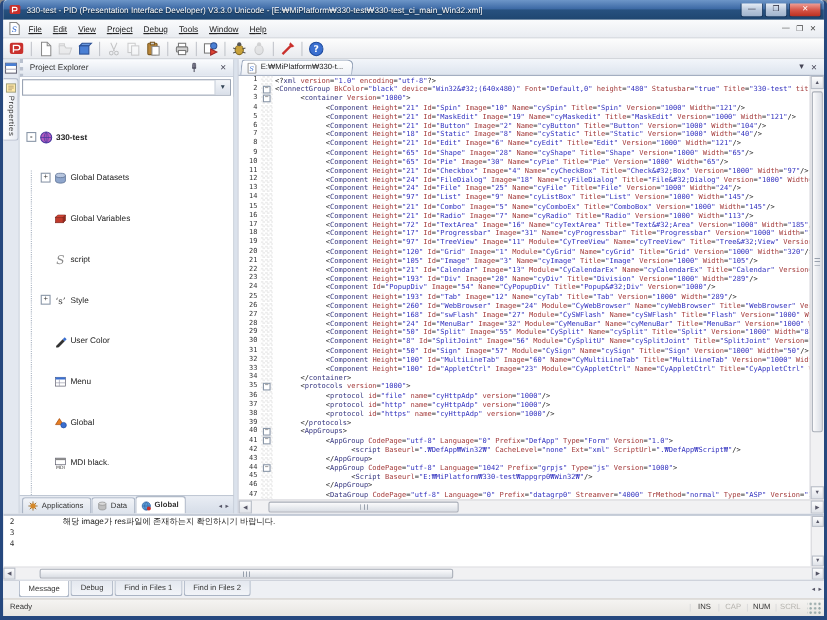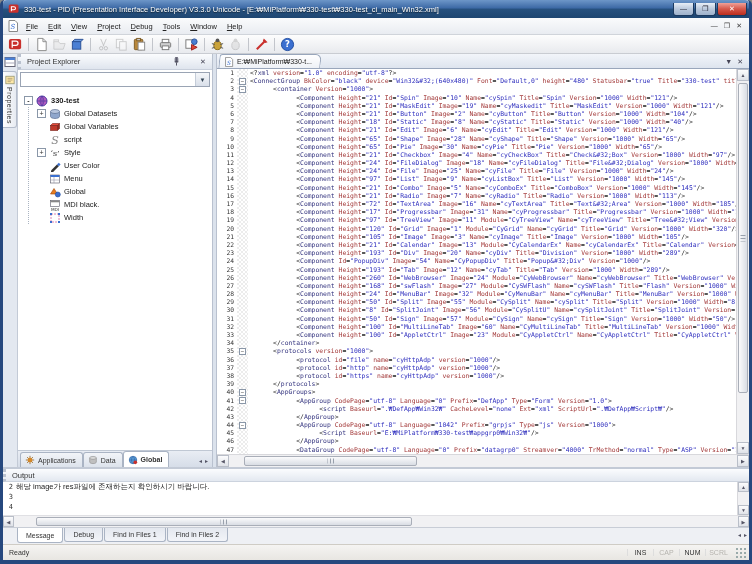--- a/index.html
+++ b/index.html
@@ -14,21 +14,21 @@
   .titlebar .apptitle { color:#fff; font-size:7.5px; text-shadow:0 1px 1px #123; white-space:nowrap; overflow:hidden; flex:1; }
   .winbtns { display:flex; }
   .winbtn { width:21px; height:13px; margin-left:1px; border:1px solid #1c3a5f; border-top:none;
     border-radius:0 0 3px 3px; background:linear-gradient(#e8eef6,#b9c8dc 50%,#9fb3cc); color:#223; font-size:7px;
     display:flex; align-items:center; justify-content:center; line-height:1; }
   .winbtn.close { width:30px; background:linear-gradient(#f0a198,#d6574a 50%,#bb2e1e); color:#fff; }
   
   .menubar { height:17px; flex:0 0 17px; display:flex; align-items:center; background:linear-gradient(#fafbfc,#e9ecf1);
     border-bottom:1px solid #d0d4da; padding:0 4px; gap:2px; }
   .menubar .docicon { width:12px; height:12px; }
-  .mitem { font-size:7.5px; color:#222; padding:2px 5px; }
+  .mitem { font-size:7.5px; color:#222; padding:2px 5px;text-decoration:underline; }
   .mitem u { text-decoration:underline; }
   .mdictrls { margin-left:auto; display:flex; gap:6px; color:#444; font-size:7px; padding-right:3px; }
   
   .toolbar { height:19px; flex:0 0 19px; display:flex; align-items:center; gap:1px; padding:0 4px;
     background:linear-gradient(#fdfdfd,#e8eaee); border-bottom:1px solid #c9ccd2; }
   .tbtn { width:17px; height:17px; display:flex; align-items:center; justify-content:center; border-radius:2px; }
   .tbtn.disabled { opacity:.38; filter:grayscale(1); }
   .tsep { width:1px; height:13px; background:#c2c5cb; margin:0 3px; }
   
   .main { flex:1 1 auto; display:flex; min-height:0; background:#dbe2ec; }
@@ -41,21 +41,21 @@
   .phead { height:16px; flex:0 0 16px; display:flex; align-items:center; background:linear-gradient(#fbfcfe,#dfe5ee);
     border-bottom:1px solid #c8cfdb; font-size:7.5px; color:#333; padding:0 3px 0 6px; gap:15px;
     border-left:3px dotted #b9c1cf; }
   .phead .ptitle { flex:1; }
   .hbtn { width:12px; height:12px; display:flex; align-items:center; justify-content:center; font-size:7px; color:#445; }
   .combo { height:15px; flex:0 0 15px; margin:2px 2px 1px 2px; border:1px solid #9aa4b4; background:#fff; display:flex; }
   .combo .cval { flex:1; font-size:7px; padding:2px 3px; color:#333; }
   .combo .dd { width:14px; border-left:1px solid #c4ccd8; background:linear-gradient(#f4f6f9,#d9dfe9); font-size:6px; color:#345;
     display:flex; align-items:center; justify-content:center; }
   .tree { flex:1 1 auto; overflow:hidden; padding:6px 0 0 6px; background:#fff; }
-  .trow { display:flex; align-items:center; height:13px; gap:3px; font-size:7.5px; color:#222; white-space:nowrap; }
+  .trow { display:flex; align-items:center; height:13px; gap:3px; font-size:7.5px; color:#222; white-space:nowrap;margin-top:24px; }
   .trow.root { font-weight:bold; }
   .texp { width:9px; height:9px; flex:0 0 9px; border:1px solid #8a97a8; background:#fff; font-size:7px; line-height:7px;
     display:flex; align-items:center; justify-content:center; color:#333; }
   .texp.blank { border:none; background:transparent; }
   .tchildren { margin-left:4px; border-left:1px dotted #aab4c2; padding-left:8px; }
   .ticon { width:12px; height:12px; flex:0 0 12px; }
   
   .ptabs { height:17px; flex:0 0 17px; display:flex; align-items:flex-end; background:linear-gradient(#e9edf4,#d6dde8);
     border-top:1px solid #c0c8d4; padding:0 2px; }
   .ptab { display:flex; align-items:center; gap:3px; font-size:7px; color:#333; padding:2px 6px 2px 4px;
@@ -98,21 +98,21 @@
     background:linear-gradient(#fbfbfc,#d9dde4); }
   .gripv { position:absolute; left:50%; top:50%; width:7px; height:5px; transform:translate(-50%,-50%);
     background:repeating-linear-gradient(90deg,#98a0ac 0 1px,transparent 1px 3px); }
   
   .output { flex:0 0 77px; display:flex; flex-direction:column; background:#fff; border-top:2px solid #c3cad6; }
   .ohead { height:13px; flex:0 0 13px; background:linear-gradient(#fbfcfe,#e3e8f0); border-bottom:1px solid #ccd3de;
     font-size:7.5px; color:#333; display:flex; align-items:center; padding-left:6px; border-left:3px dotted #b9c1cf; }
   .obody { flex:1 1 auto; display:flex; min-height:0; }
   .ogut { width:13px; flex:0 0 13px; text-align:right; padding-right:3px; font-family:"DejaVu Sans Mono", monospace; font-size:7px; color:#333; }
   .ogut div, .olines div { height:10px; line-height:10px; }
-  .olines { flex:1; overflow:hidden; font-size:7.5px; color:#222; white-space:nowrap; }
+  .olines { flex:1; overflow:hidden; font-size:7.5px; color:#222; white-space:nowrap;margin-left:41px; }
   .ovsb { width:12px; flex:0 0 12px; background:#f1f1f3; border-left:1px solid #d8d8dc; display:flex; flex-direction:column; justify-content:space-between; }
   .ovsb .sbtn { height:10px; flex:0 0 10px; }
   .ohsb { height:12px; flex:0 0 12px; background:#f1f1f3; border-top:1px solid #e0e0e4; display:flex; }
   .ohsb .sbtn { width:11px; flex:0 0 11px; height:100%; }
   .otabs { height:17px; flex:0 0 17px; display:flex; align-items:flex-start; background:#eef0f4; border-top:1px solid #c8cdd6; padding:0 0 0 14px; }
   .otab { font-size:7px; color:#333; padding:2px 8px; border:1px solid #aab4c4; border-top:none; margin-right:1px;
     border-radius:0 0 3px 3px; background:linear-gradient(#e4e8ef,#f2f4f8); height:14px; display:flex; align-items:center; }
   .otab.active { background:#fff; height:15px; }
   
   .statusbar { height:16px; flex:0 0 16px; background:linear-gradient(#f5f4f2,#e8e6e2); border-top:1px solid #cfccc5;
@@ -551,23 +551,20 @@
             <div class="hthumb" style="left:3%; width:34%;">
               <div class="gripv"></div>
             </div>
           </div>
         <div class="sbtn">▶</div>
       </div>
     </div>
   </div>
 
   <div class="output">
-    <div class="ohead">
-      <span>Output</span>
-    </div>
     <div class="obody">
       <div class="ogut" id="ogut">
           <div>2</div>
           <div>3</div>
           <div>4</div>
         </div>
       <div class="olines" id="olines">
           <div>해당 image가 res파일에 존재하는지 확인하시기 바랍니다.</div>
           <div></div>
           <div></div>

